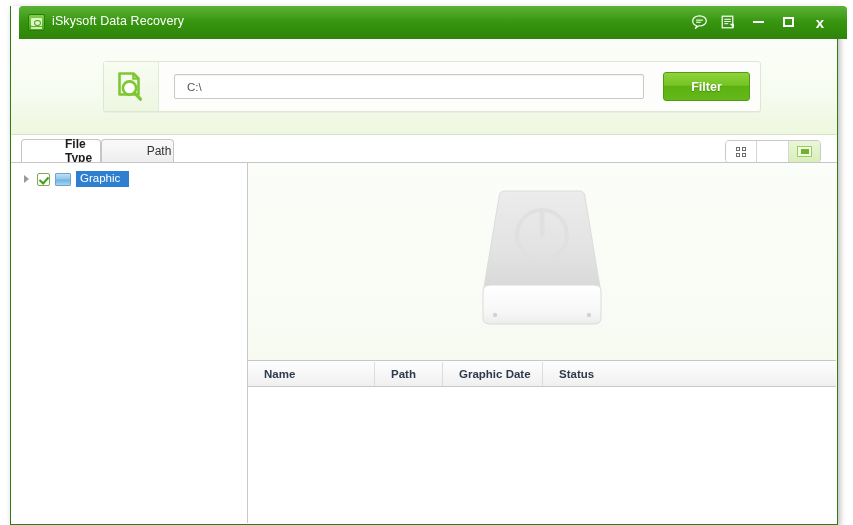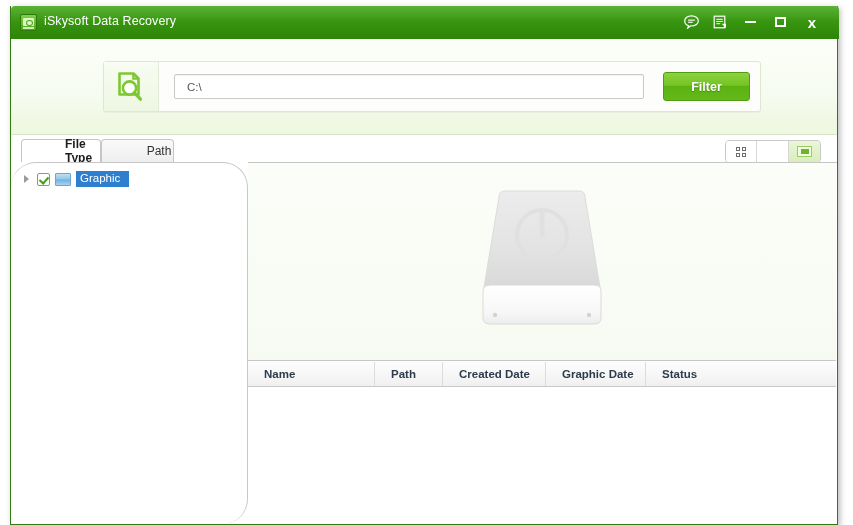--- a/index.html
+++ b/index.html
@@ -19,21 +19,21 @@
     border-left: 1px solid #2f7d0e;
     border-right: 1px solid #2f7d0e;
     border-bottom: 1px solid #2f7d0e;
     box-sizing: border-box;
     box-shadow: 2px 2px 6px rgba(0,0,0,.28);
   }
 
   
   #titlebar {
     position: absolute;
-    left: 0; top: 0;
+    left: 8px; top: 0;
     width: 828px; height: 33px;
     background: linear-gradient(to bottom, #3da310 0%, #37960f 45%, #2e8409 100%);
     border-top-left-radius: 4px;
     border-top-right-radius: 4px;
     box-sizing: border-box;
   }
   #titlebar .sheen {
     position:absolute; left:0; top:0; right:0; height:16px;
     background: linear-gradient(to bottom, rgba(255,255,255,.16), rgba(255,255,255,0));
     border-top-left-radius:4px; border-top-right-radius:4px;
@@ -205,21 +205,20 @@
   
   #sidebar {
     position: absolute;
     left: 0; top: 156px;
     width: 237px; height: 362px;
     background: #ffffff;
     border-right: 1px solid #c9c9c9;
     border-top: 1px solid #c6c6c6;
     box-sizing: border-box;
     overflow: hidden;
-    border-radius: 25px;
   }
   #tree-item-graphic {
     position: absolute; left: 8px; top: 8px;
     height: 16px;
     display: flex; align-items: center;
     cursor: pointer;
   }
   .tree-expander {
     width: 14px; height: 14px;
     display: flex; align-items: center; justify-content: center;
@@ -469,21 +468,20 @@
           <circle cx="122" cy="128" r="2.2" fill="#d3d3d3"></circle>
         </svg>
       </div>
 
     </div>
 
     <div id="results-table">
       <div id="table-head">
         <div class="th" style="width:127px">Name</div>
         <div class="th" style="width:68px">Path</div>
-        <div class="th" style="width:103px">Created Date</div>
         <div class="th" style="width:100px">Graphic Date</div>
         <div class="th last" style="width:103px">Status</div>
       </div>
       <div id="table-body"></div>
     </div>
   </div>
 
   <div id="bottom-strip"></div>
 </div>
 

